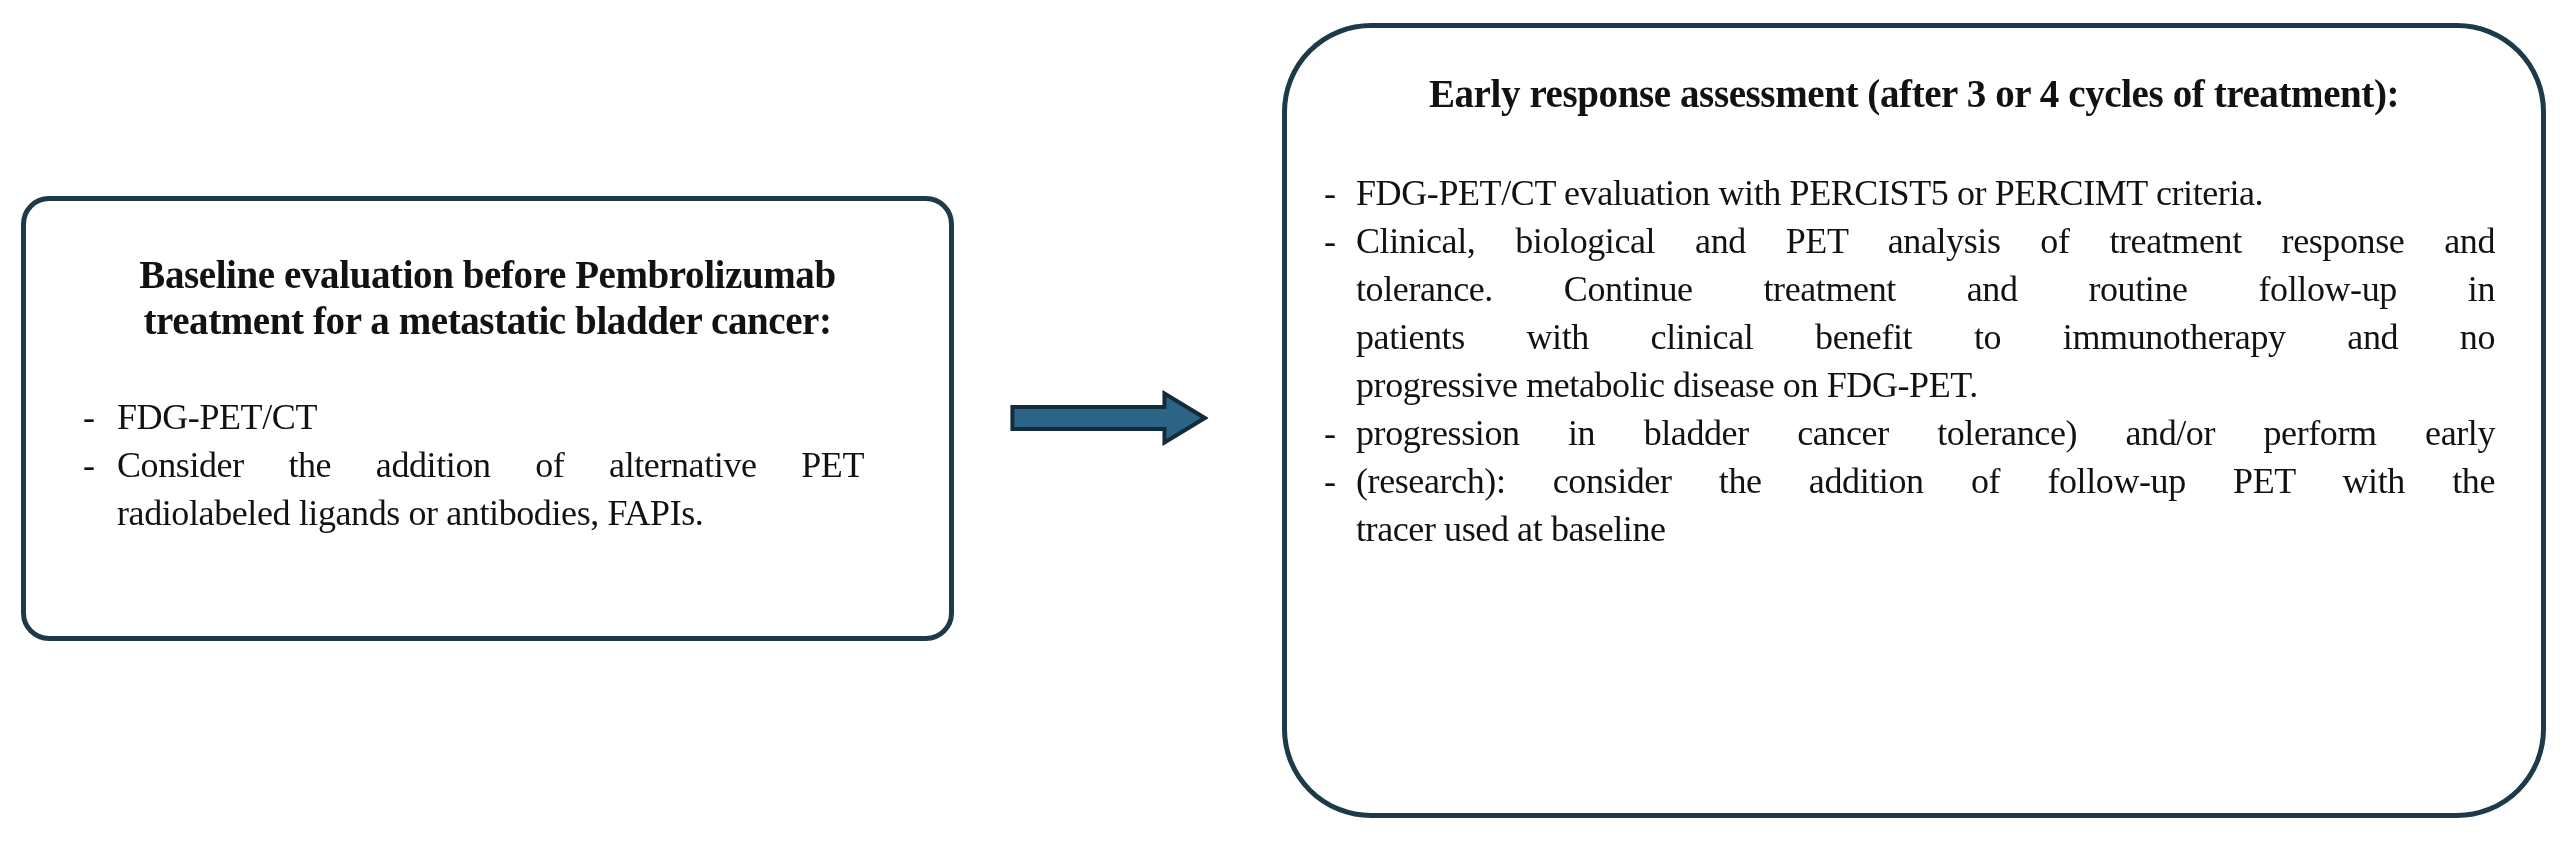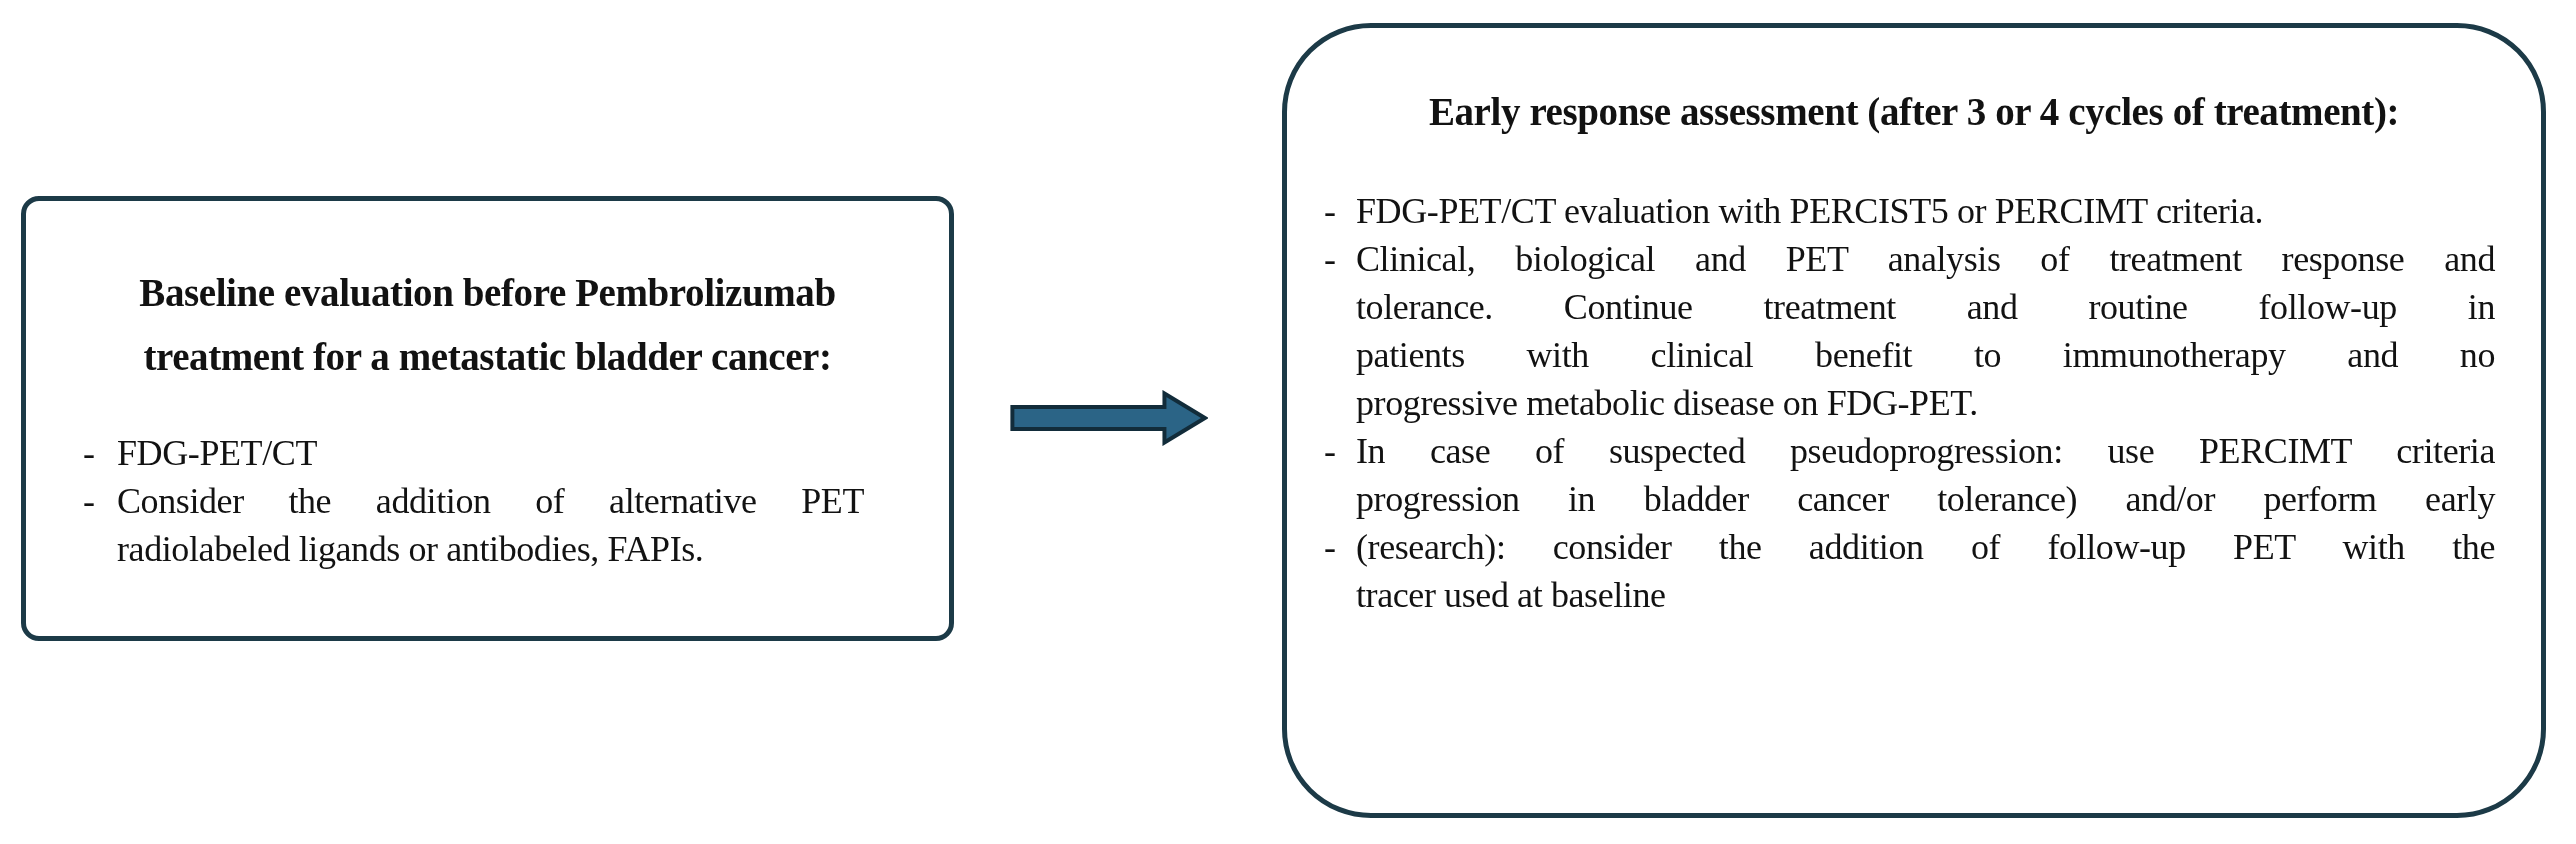--- a/index.html
+++ b/index.html
@@ -14,38 +14,38 @@
   }
   .box {
     position: absolute;
     background: #ffffff;
     border: 5.4px solid var(--border, #1c3a47);
     box-sizing: border-box;
   }
   #left-box {
     left: 21px; top: 196px;
     width: 933px; height: 445px;
-    border-radius: 18px;
+    border-radius: 28px;
     padding-top: 51px;
   }
   #right-box {
     left: 1282px; top: 23px;
     width: 1264px; height: 795px;
     border-radius: 89px;
     padding-top: 43px;
   }
   .box-title {
     font-weight: bold;
     font-size: 39px;
     line-height: 46px;
     letter-spacing: -0.4px;
     text-align: center;
     padding: 0 15.5px;
   }
-  .box-title .line { text-align: center; margin-top: 18px; }
+  .box-title .line { text-align: center; }
   .bullets { list-style: none; margin: 0; padding: 0; }
   #left-box .bullets  { margin: 49px 85px 0 57px; }
   #right-box .bullets { margin: 52px 46px 0 37px; }
   .bullet {
     position: relative;
     font-size: 36px;
     line-height: 48px;
     letter-spacing: -0.4px;
   }
   #left-box  .bullet { padding-left: 34px; }
@@ -116,21 +116,20 @@
         <div class="bullet-text">
             <div class="line fill">Clinical, biological and PET analysis of treatment response and</div>
             <div class="line fill">tolerance. Continue treatment and routine follow-up in</div>
             <div class="line fill">patients with clinical benefit to immunotherapy and no</div>
             <div class="line">progressive metabolic disease on FDG-PET.</div>
           </div>
       </li>
       <li class="bullet">
         <span class="dash">-</span>
         <div class="bullet-text">
-            <div class="line fill">In case of suspected pseudoprogression: use PERCIMT criteria</div>
             <div class="line fill">progression in bladder cancer tolerance) and/or perform early</div>
           </div>
       </li>
       <li class="bullet">
         <span class="dash">-</span>
         <div class="bullet-text">
             <div class="line fill">(research): consider the addition of follow-up PET with the</div>
             <div class="line">tracer used at baseline</div>
           </div>
       </li>

